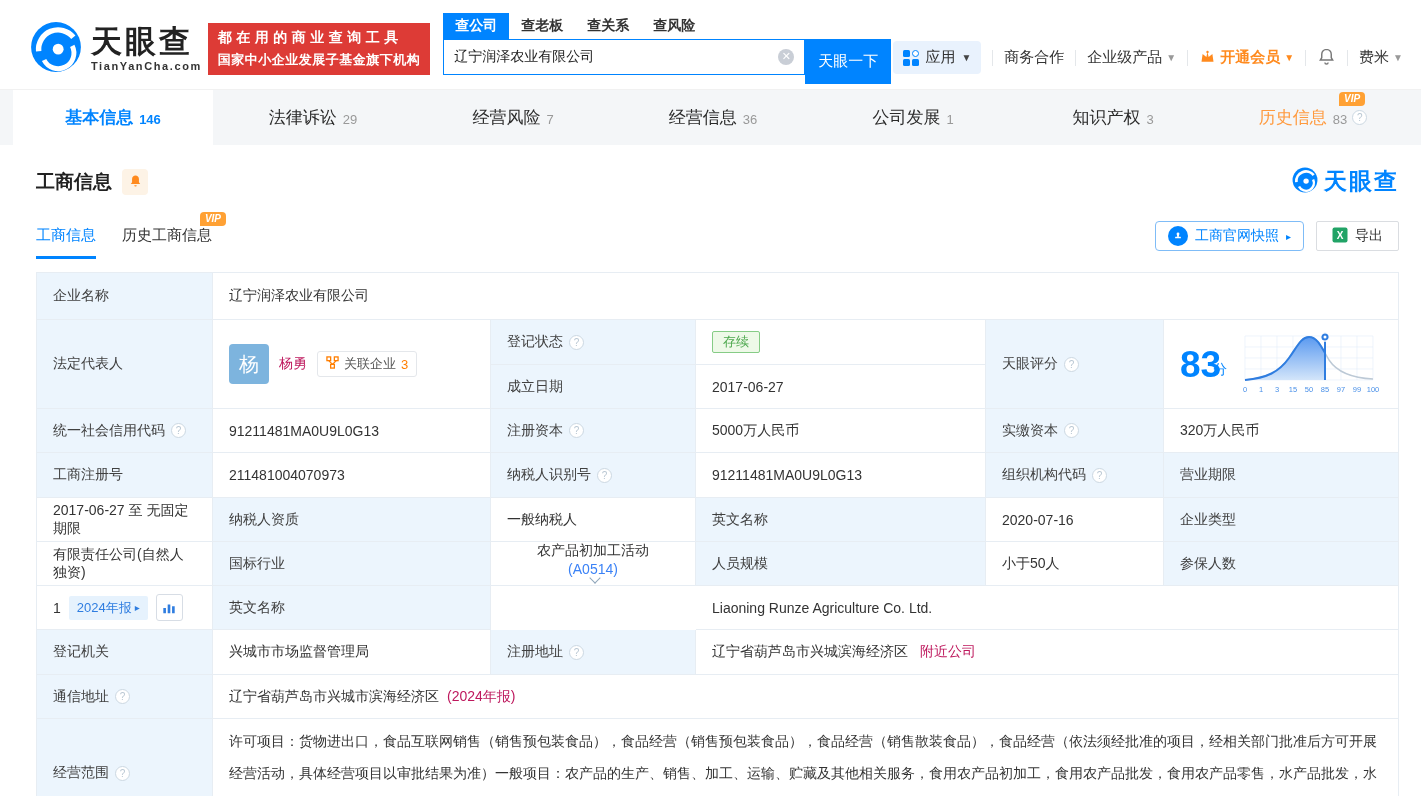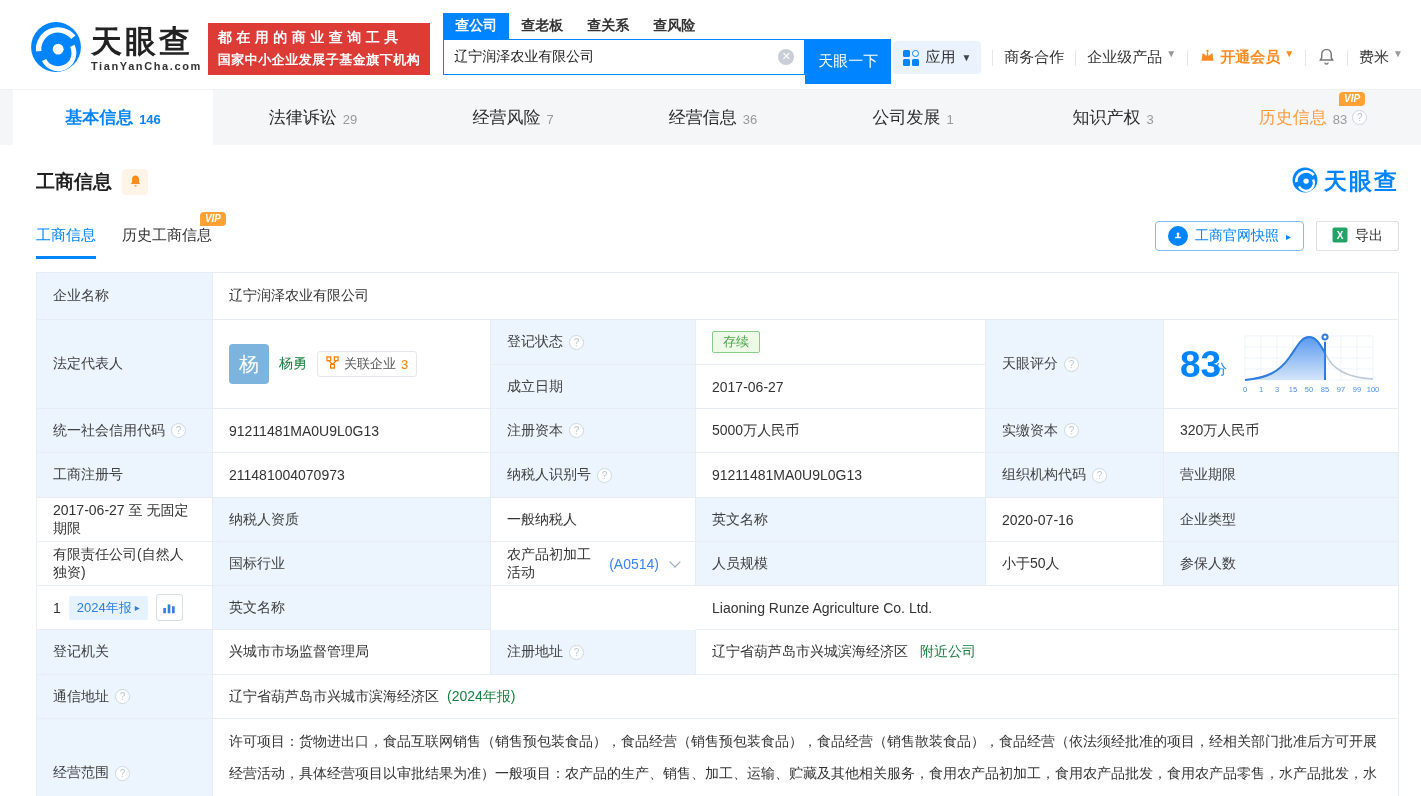--- a/index.html
+++ b/index.html
@@ -23,21 +23,21 @@
   .search-value { font-size:14px; color:#222; }
   .clear-btn { width:16px; height:16px; border-radius:50%; background:#c9ced6; color:#fff;
     font-size:11px; line-height:15px; text-align:center; cursor:pointer; }
   .search-btn { width:86px; height:45px; background:#0084ff; color:#fff; font-size:15px;
     border:none; cursor:pointer; }
   .topnav { margin-left:auto; display:flex; align-items:center; gap:11px; font-size:15px;
     padding-top:18px; white-space:nowrap; }
   .apps-btn { background:#e9f2fd; border-radius:4px; padding:7px 10px; display:flex;
     align-items:center; gap:6px; cursor:pointer; }
   .divider { width:1px; height:16px; background:#e4e7ea; }
-  .nav-item { display:flex; gap:4px; cursor:pointer; }
+  .nav-item { display:flex; align-items:center; gap:4px; cursor:pointer; }
   .caret { font-size:10px; color:#999; }
   .caret.dark { color:#444; } .caret.orange { color:#ff8a1e; }
   .vip-link { color:#ff8a1e; font-weight:bold; }
   .main-tabs { height:55px; background:#f4f6f8; display:flex; padding-left:13px; }
   .main-tab { width:200px; display:flex; align-items:center; justify-content:center; gap:6px;
     font-size:17px; color:#2a2a2a; cursor:pointer; }
   .main-tab .count { font-size:13px; color:#999; margin-top:3px; }
   .main-tab.active { background:#fff; color:#0084ff; font-weight:bold; }
   .main-tab.active .count { color:#0084ff; }
   .main-tab.history { color:#ff9a3e; }
@@ -71,21 +71,21 @@
   .info-table { margin-top:13px; display:grid;
     grid-template-columns:176px 278px 205px 290px 178px 1fr;
     grid-template-rows:47px 45px 44px 44px 45px 44px 44px 44px 45px 44px auto;
     border-top:1px solid #e7edf3; border-left:1px solid #e7edf3; font-size:14px; }
   .cell { border-right:1px solid #e7edf3; border-bottom:1px solid #e7edf3; display:flex;
     align-items:center; padding:0 16px; gap:6px; background:#fff; min-width:0; }
   .lbl { background:#ecf5fd; color:#404040; }
   .span2r { grid-row:span 2; }
   .span-rest { grid-column:2 / 7; }
   .span-right { grid-column:4 / 7; }
-  .link { color:#15803d; cursor:pointer; text-decoration:none; }
+  .link { color:#be185d; cursor:pointer; text-decoration:none; }
   .avatar { width:40px; height:40px; background:#7db4de; border-radius:4px; color:#fff;
     font-size:20px; display:flex; align-items:center; justify-content:center; flex:none; cursor:pointer; }
   .rel-badge { border:1px solid #e4e7eb; border-radius:3px; padding:3px 8px; display:flex;
     align-items:center; gap:5px; font-size:13px; color:#555; cursor:pointer; background:#fff; }
   .rel-badge .num { color:#ff7e00; }
   .status-badge { background:#eef9e8; border:1px solid #86cc86; color:#4ea84e; font-size:13px;
     padding:1px 10px; border-radius:2px; }
   .score-cell { gap:14px; }
   .score-num { font-size:37px; font-weight:bold; color:#0084ff; line-height:1; }
   .score-unit { font-size:14px; color:#0084ff; align-self:flex-end; margin:0 0 4px -8px; }
@@ -432,21 +432,21 @@
 
     <div class="cell lbl">
         <span>企业类型</span>
       </div>
     <div class="cell">
         <span>有限责任公司(自然人独资)</span>
       </div>
     <div class="cell lbl">
         <span>国标行业</span>
       </div>
-    <div class="cell" style="gap:8px;">
+    <div class="cell" style="gap:1px;flex-direction:column;">
       <span>农产品初加工活动</span>
       <span class="gray">(A0514)</span>
       <span class="chevron"></span>
     </div>
     <div class="cell lbl">
         <span>人员规模</span>
       </div>
     <div class="cell">
         <span>小于50人</span>
       </div>

